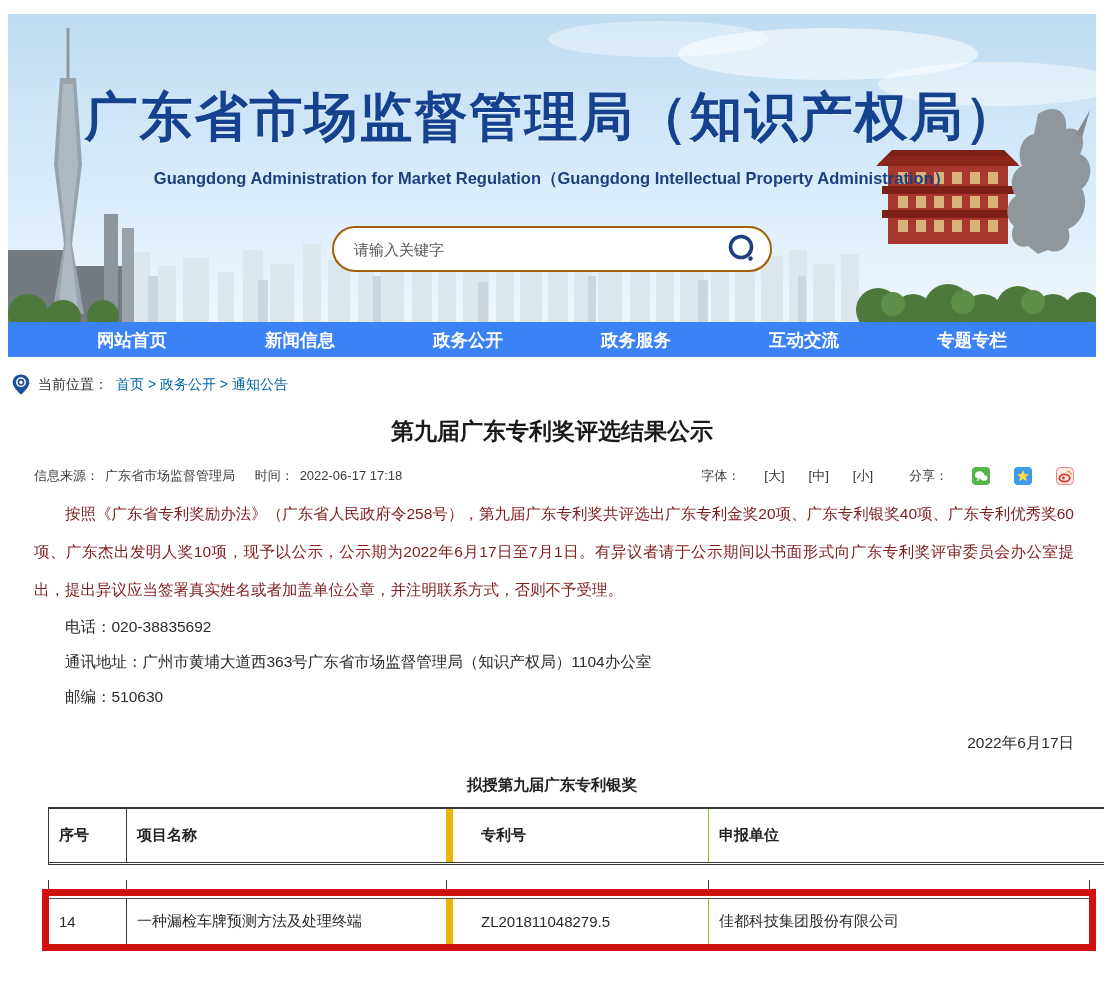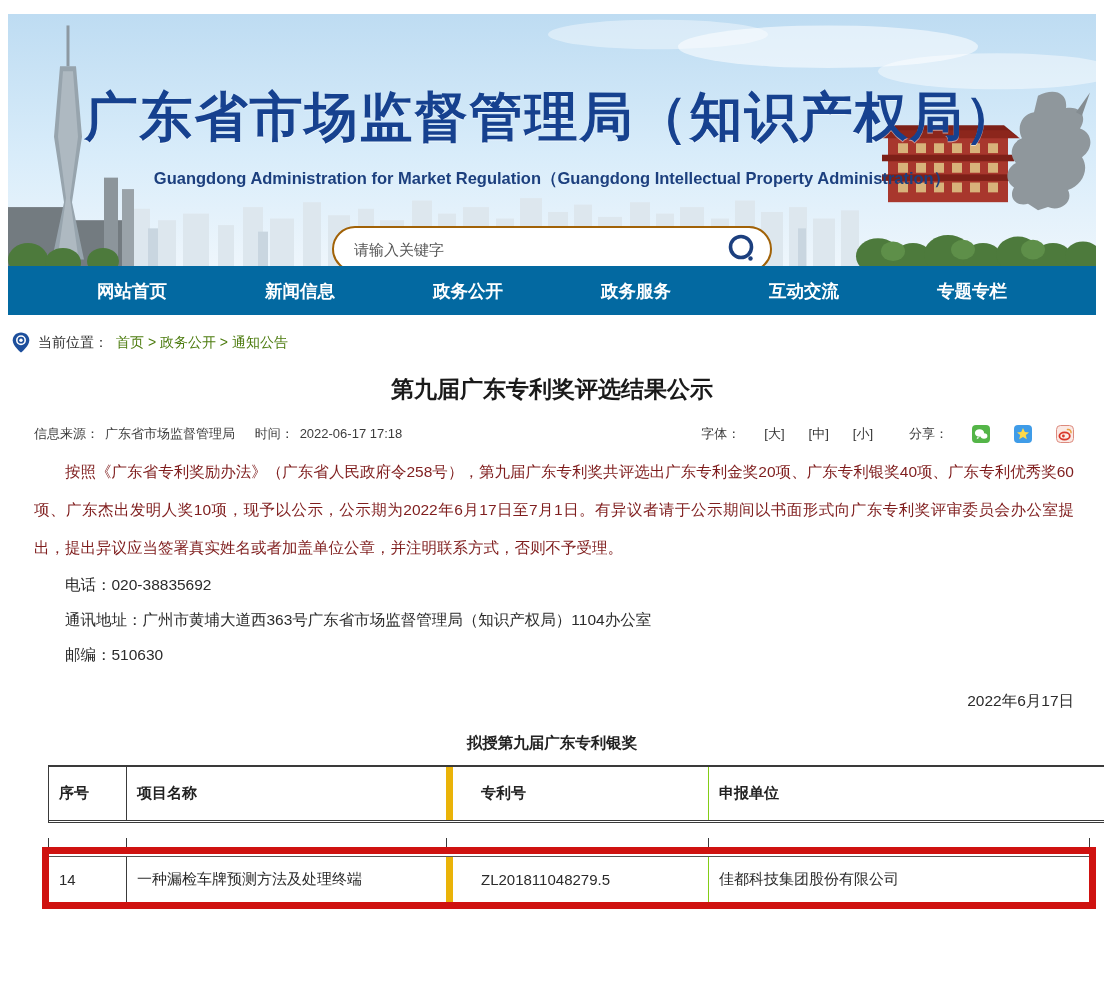--- a/index.html
+++ b/index.html
@@ -2,48 +2,48 @@
 <html><head>
 <meta charset="utf-8">
 <style>
   html,body{margin:0;padding:0;}
   body{
     width:1104px;height:984px;overflow:hidden;background:#ffffff;
     font-family:"Liberation Sans","DejaVu Sans",sans-serif;color:#333;
     position:relative;
   }
   
-  .banner-wrap{position:relative;margin:14px 8px 0 8px;height:252px;overflow:hidden;}
+  .banner-wrap{position:relative;margin:14px 8px 0 8px;height:308px;overflow:hidden;}
   .banner-svg{position:absolute;inset:0;width:100%;height:100%;display:block;}
   .banner-titles{position:absolute;top:68px;left:0;width:100%;text-align:center;}
   .banner-title{
     font-size:53px;font-weight:bold;color:#16418f;letter-spacing:2px;
     text-shadow:0 1px 0 rgba(255,255,255,.55);
   }
   .banner-subtitle{margin-top:14px;font-size:16.5px;font-weight:bold;color:#1c3f7e;}
   .search-box{
     position:absolute;left:324px;top:212px;width:440px;height:46px;box-sizing:border-box;
     background:#ffffff;border:2px solid #a16207;border-radius:24px;
     display:flex;align-items:center;padding:0 12px 0 18px;
   }
   .search-input{
     flex:1;border:none;outline:none;font-size:15px;color:#333;background:transparent;
     font-family:"Liberation Sans","DejaVu Sans",sans-serif;
   }
   .search-input::placeholder{color:#555;}
   .search-btn{border:none;background:transparent;padding:0;cursor:pointer;line-height:0;}
   
   .navbar{
-    margin:0 8px;height:49px;background:#0369a1;display:flex;align-items:center;
+    margin:0 8px;height:35px;background:#3b82f6;display:flex;align-items:center;
     justify-content:space-around;padding:0 40px;
   }
   .nav-item{color:#ffffff;font-size:17.5px;font-weight:bold;cursor:pointer;white-space:nowrap;}
   
   .breadcrumb{display:flex;align-items:center;gap:8px;margin:17px 0 0 12px;font-size:14px;color:#333;}
-  .breadcrumb .crumb-path{color:#4d7c0f;}
+  .breadcrumb .crumb-path{color:#0369a1;}
   
   .article-title{margin-top:21px;text-align:center;font-size:23px;font-weight:bold;color:#1a1a1a;}
   .meta-row{
     margin:20px 30px 0 34px;display:flex;justify-content:space-between;align-items:flex-end;
     font-size:13px;color:#3c3c3c;
   }
   .meta-left span{margin-right:6px;}
   .meta-right{display:flex;align-items:center;gap:24px;}
   .font-size-btn{cursor:pointer;color:#333;}
   .share-icon{width:18px;height:18px;border-radius:4px;display:inline-block;cursor:pointer;line-height:0;}

